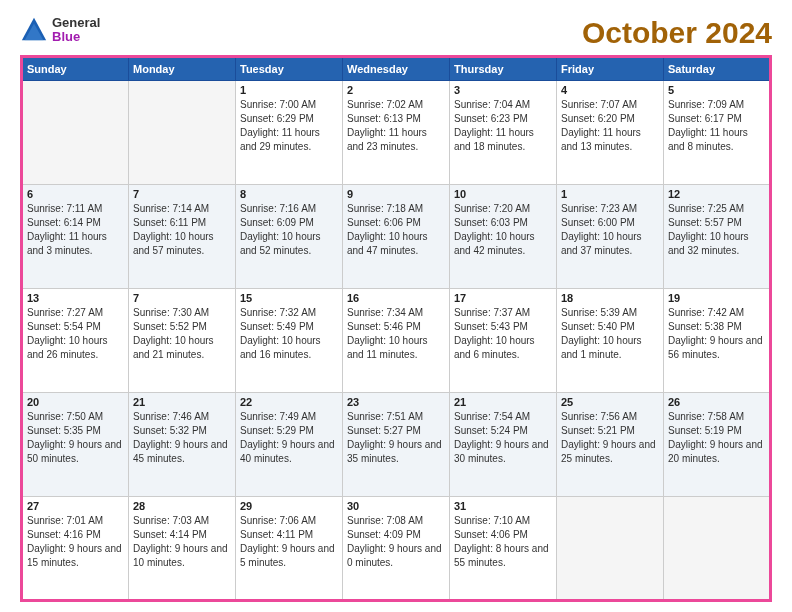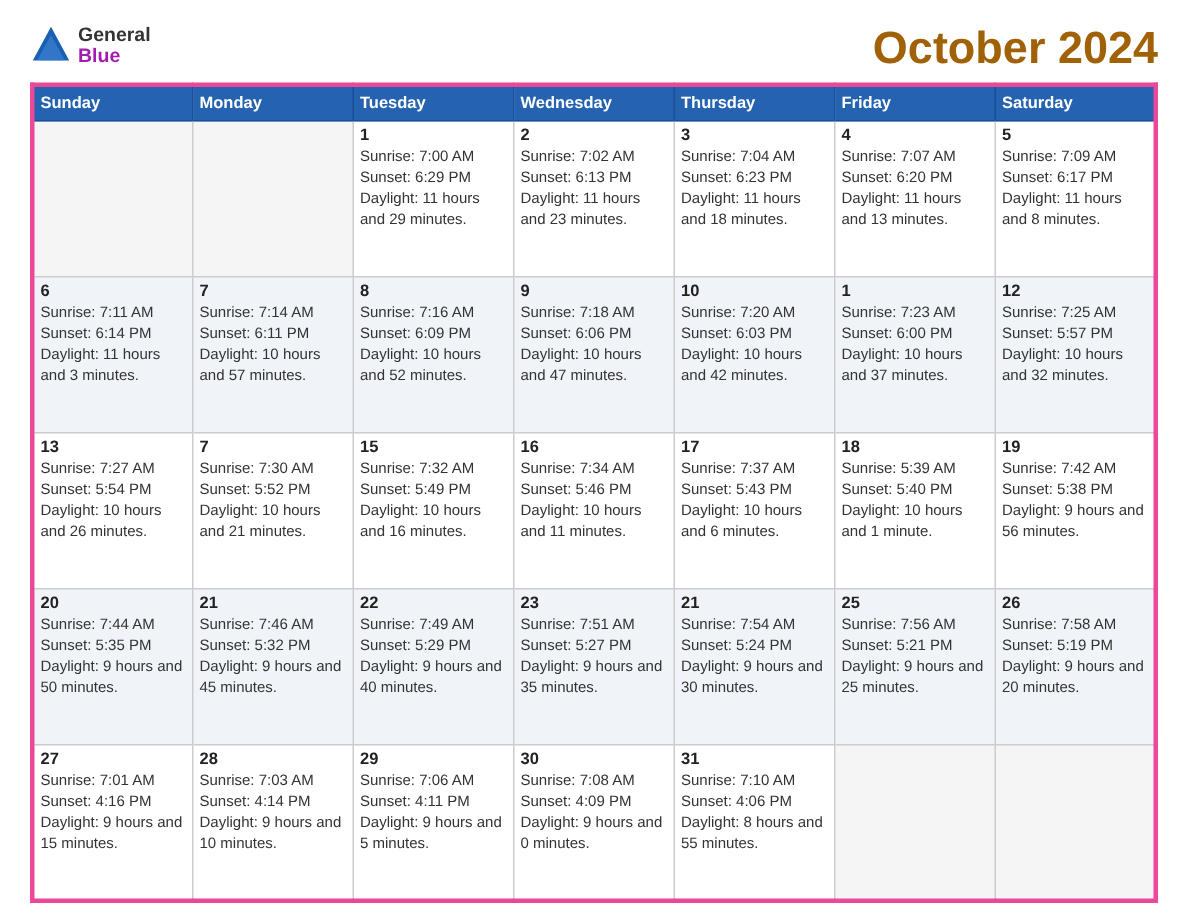--- a/index.html
+++ b/index.html
@@ -273,21 +273,21 @@
             <span class="day-num">19</span>
             <div class="day-info">Sunrise: 7:42 AM
 Sunset: 5:38 PM
 Daylight: 9 hours
 and 56 minutes.</div>
           </td>
         </tr>
         <tr class="row-shade">
           <td>
             <span class="day-num">20</span>
-            <div class="day-info">Sunrise: 7:44 AM
+            <div class="day-info">Sunrise: 7:50 AM
 Sunset: 5:35 PM
 Daylight: 9 hours
 and 50 minutes.</div>
           </td>
           <td>
             <span class="day-num">21</span>
             <div class="day-info">Sunrise: 7:46 AM
 Sunset: 5:32 PM
 Daylight: 9 hours
 and 45 minutes.</div>

